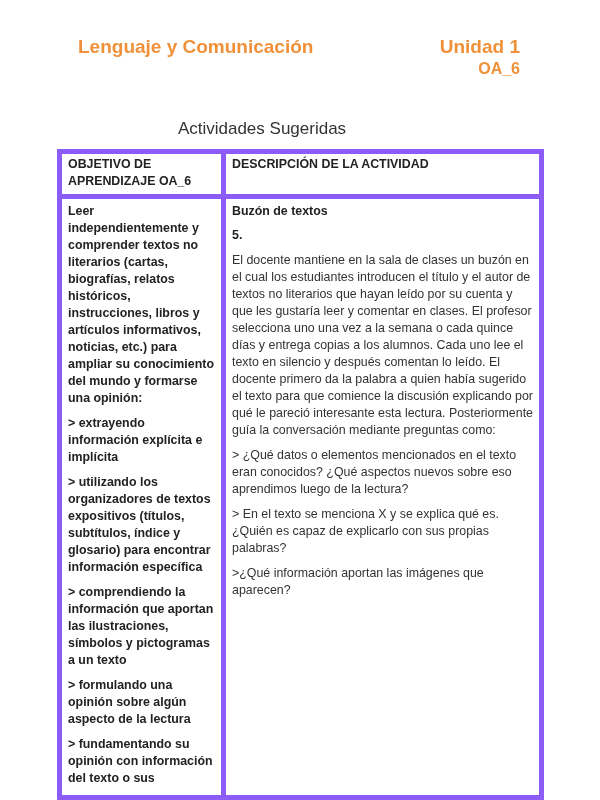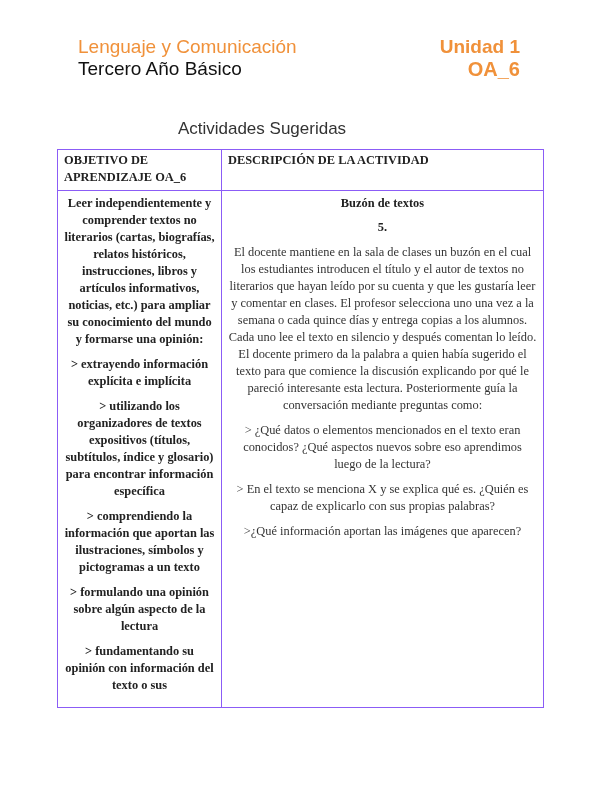--- a/index.html
+++ b/index.html
@@ -1,43 +1,42 @@
 <!DOCTYPE html>
 <html><head>
 <meta charset="utf-8">
 <style>
   html, body { margin: 0; padding: 0; background: #ffffff; }
   body { width: 600px; height: 800px; position: relative; overflow: hidden;
          font-family: "Liberation Sans", sans-serif; color: #1a1a1a; }
   .hdr-left { position: absolute; left: 78px; top: 36px; }
   .hdr-right { position: absolute; right: 80px; top: 36px; text-align: right; margin-left: 32px; }
-  .subject { font-size: 19px; font-weight: normal; color: #f0913a; line-height: 22px; }
+  .subject { font-size: 19px; font-weight: bold; color: #f0913a; line-height: 22px; }
   .grade { font-size: 19px; font-weight: normal; color: #111; line-height: 22px; }
   .unit { font-size: 19px; font-weight: bold; color: #f0913a; line-height: 22px; }
-  .oa { font-size: 20px; font-weight: bold; color: #f0913a; line-height: 22px; }
+  .oa { font-size: 16px; font-weight: bold; color: #f0913a; line-height: 22px; }
   .section-title { position: absolute; left: 0; width: 524px; top: 119px; text-align: center;
                    font-size: 17px; color: #333; }
   table.act { position: absolute; left: 57px; top: 149px; width: 487px; border-collapse: collapse;
               font-size: 12.4px; line-height: 17px; }
-  table.act td, table.act th { border: 1px solid #8b5cf6; vertical-align: top; font-family: Liberation Serif, serif; }
+  table.act td, table.act th { border: 5px solid #8b5cf6; vertical-align: top; }
   table.act th { font-weight: bold; text-align: left; padding: 2px 6px; height: 36px; color: #222; }
   table.act th.desc { text-align: left; }
   col.c1 { width: 164px; }
   td.obj { padding: 4px 6px; font-weight: bold; color: #222; height: 508px; }
   td.desc { padding: 4px 6px; color: #333; margin-left: 23px; }
-  .obj p, .desc p { margin: 0 0 8px 0; text-align: center; }
+  .obj p, .desc p { margin: 0 0 8px 0; }
   .desc .title { font-weight: bold; color: #222; margin-bottom: 7px; }
   .desc .num { font-weight: bold; color: #222; margin-bottom: 8px; }
 </style>
 </head>
 <body>
 
 <div class="hdr-left">
   <div class="subject">Lenguaje y Comunicación</div>
-  <div class="grade">Tercero Año Básico</div>
 </div>
 <div class="hdr-right">
   <div class="unit">Unidad 1</div>
   <div class="oa">OA_6</div>
 </div>
 
 <div class="section-title">Actividades Sugeridas</div>
 
 <table class="act">
   <colgroup>

